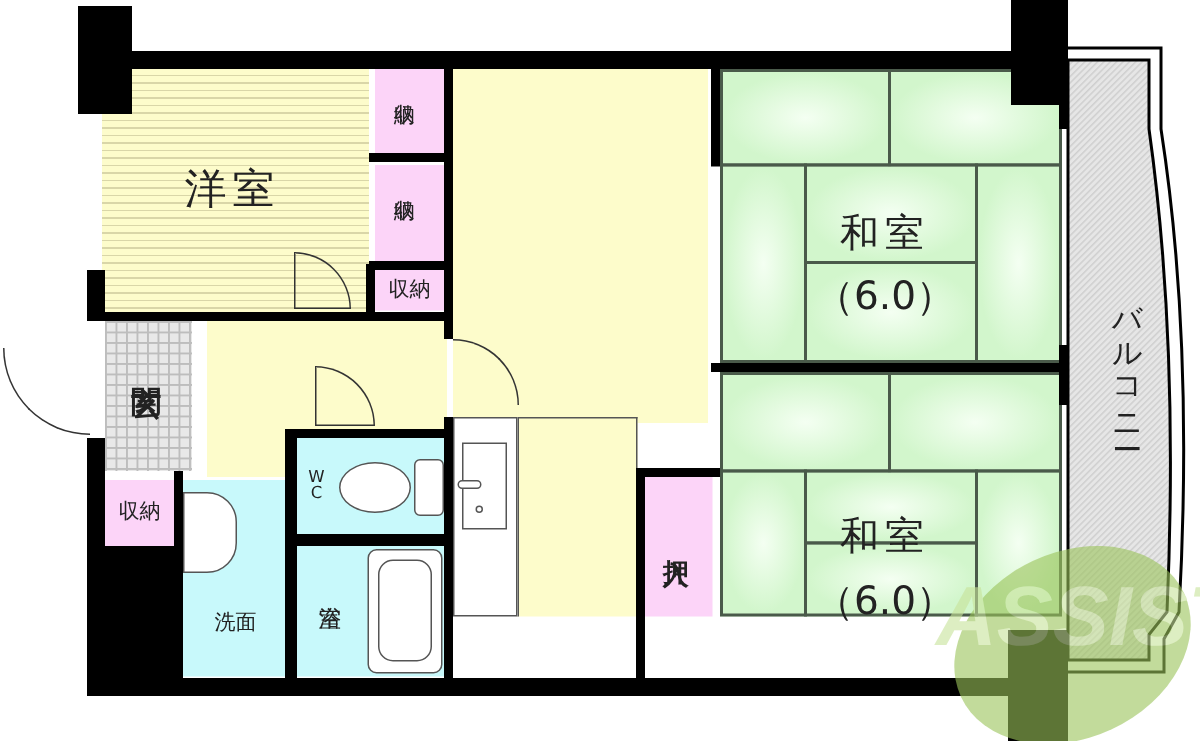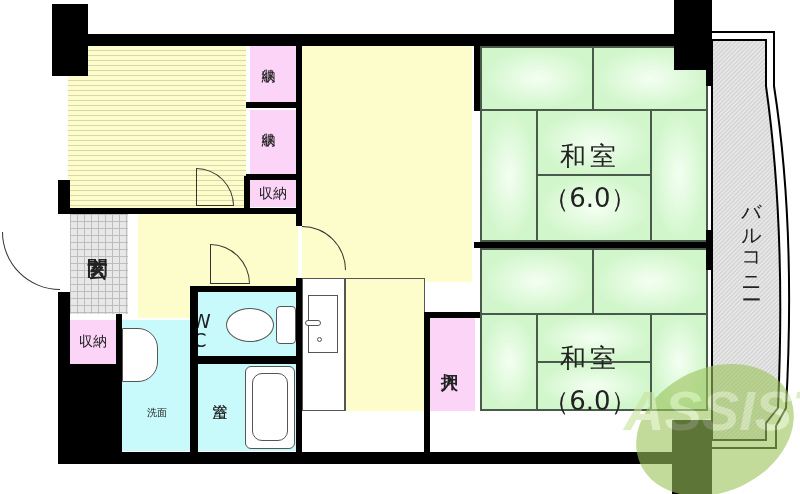--- a/index.html
+++ b/index.html
@@ -20,20 +20,21 @@
   .white { background: #fff; }
   .outline { border: 1px solid #555; }
   .door-arc { position: absolute; border: 1px solid #333; border-radius: 0 100% 0 0; }
 </style>
 </head>
 <body>
 
 <div class="abs" style="left:0;top:0;width:800px;height:494px;">
 
   <div class="room yel-lined" style="left:68px;top:46px;width:178px;height:163px;"></div>
+  <div class="label" style="left:110px;top:112px;width:90px;font-size:28px;letter-spacing:4px;">洋室</div>
 
   <div class="room pink" style="left:250px;top:46px;width:46px;height:56px;"></div>
   <div class="label vert" style="left:262px;top:58px;font-size:14px;">収納</div>
   <div class="room pink" style="left:250px;top:110px;width:46px;height:64px;"></div>
   <div class="label vert" style="left:262px;top:122px;font-size:14px;">収納</div>
   <div class="room pink" style="left:250px;top:180px;width:46px;height:27px;"></div>
   <div class="label" style="left:250px;top:186px;width:46px;font-size:14px;">収納</div>
 
   <div class="room yel" style="left:138px;top:214px;width:160px;height:104px;"></div>
 
@@ -84,26 +85,26 @@
 
   <div class="room tile" style="left:70px;top:214px;width:58px;height:100px;"></div>
   <div class="label vert" style="left:88px;top:242px;font-size:20px;font-weight:bold;">玄関</div>
   <div class="abs" style="left:2px;top:232px;width:58px;height:58px;border:1px solid #333;border-radius:0 0 0 100%;border-top:none;border-right:none;"></div>
 
   <div class="room pink" style="left:70px;top:320px;width:46px;height:44px;"></div>
   <div class="label" style="left:70px;top:334px;width:46px;font-size:14px;">収納</div>
 
   <div class="room blue" style="left:122px;top:320px;width:70px;height:131px;"></div>
   <div class="abs outline" style="left:122px;top:328px;width:36px;height:54px;background:#fff;border-radius:0 20px 20px 0;"></div>
-  <div class="label" style="left:130px;top:408px;width:54px;font-size:10px;">洗面</div>
+  <div class="label" style="left:130px;top:408px;width:54px;font-size:14px;">洗面</div>
 
   <div class="room blue" style="left:198px;top:292px;width:98px;height:64px;"></div>
   <div class="abs outline" style="left:226px;top:308px;width:48px;height:34px;border-radius:50%;background:#fff;"></div>
   <div class="abs outline" style="left:276px;top:306px;width:20px;height:38px;background:#fff;border-radius:4px;"></div>
-  <div class="label" style="left:192px;top:312px;width:16px;font-size:19px;word-break:break-all;line-height:1;">WC</div>
+  <div class="label" style="left:203px;top:312px;width:16px;font-size:11px;word-break:break-all;line-height:1;">WC</div>
 
   <div class="room blue" style="left:198px;top:364px;width:98px;height:87px;"></div>
   <div class="abs outline" style="left:245px;top:366px;width:50px;height:83px;background:#fff;border-radius:6px;"></div>
   <div class="abs outline" style="left:252px;top:373px;width:36px;height:68px;border-radius:10px;"></div>
   <div class="label vert" style="left:212px;top:392px;font-size:15px;">浴室</div>
 
   <div class="wall" style="left:52px;top:4px;width:36px;height:72px;"></div>
   <div class="wall" style="left:52px;top:34px;width:650px;height:12px;"></div>
   <div class="wall" style="left:674px;top:0;width:38px;height:70px;"></div>
   <div class="wall" style="left:58px;top:180px;width:12px;height:34px;"></div>

